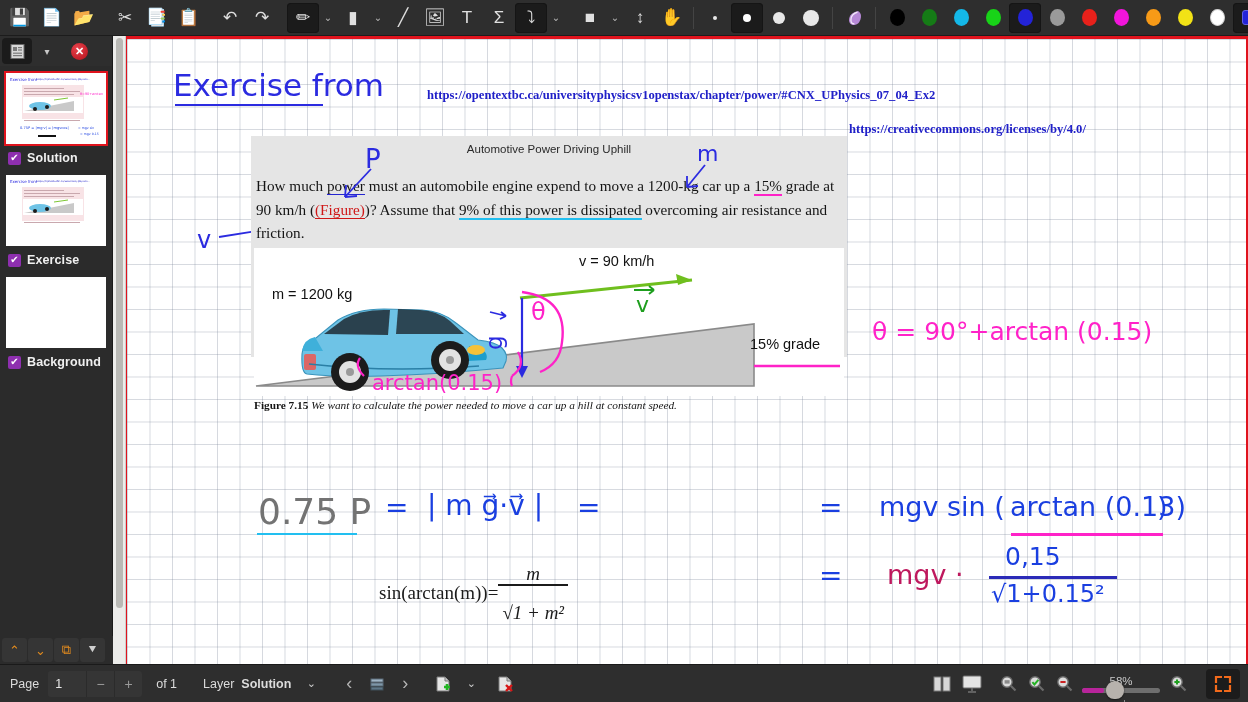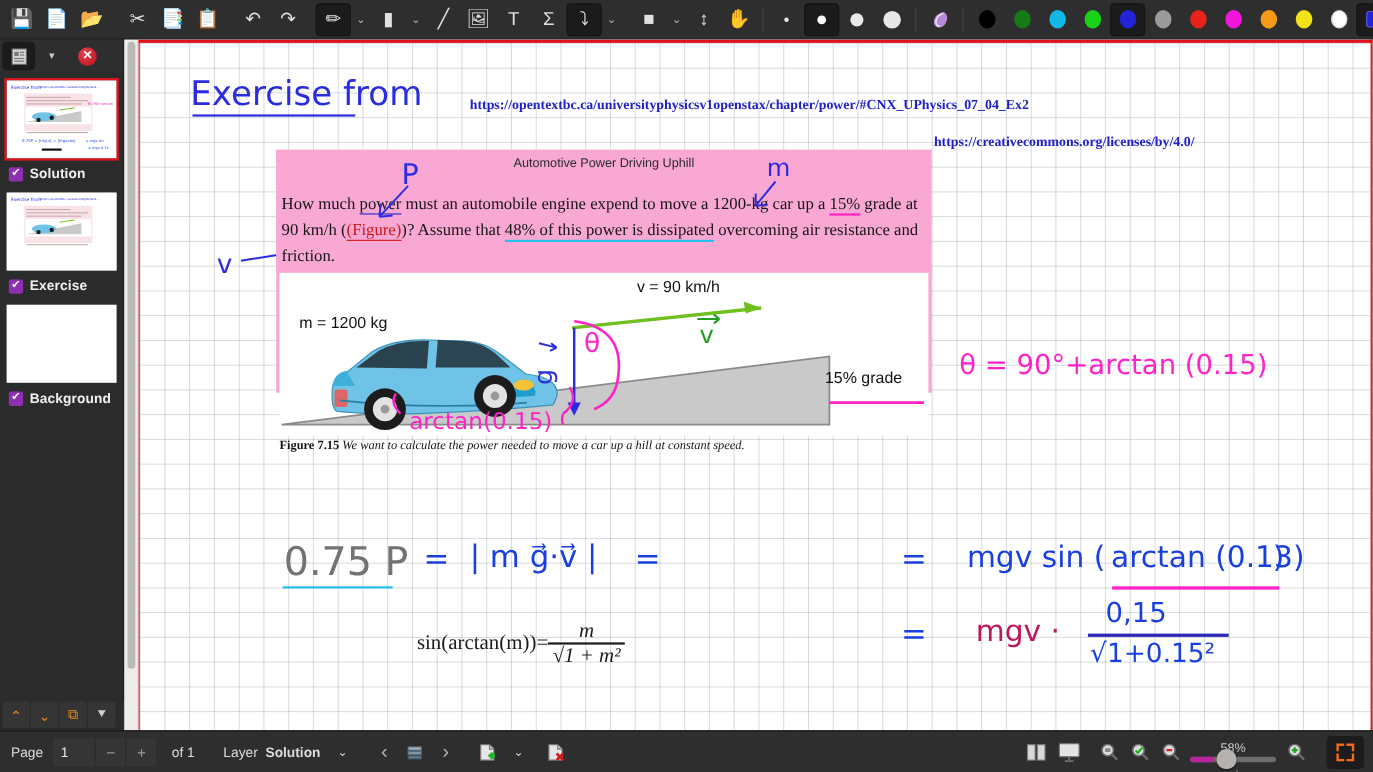--- a/index.html
+++ b/index.html
@@ -93,21 +93,21 @@
     background-size: 22.5px 22.5px;
   }
 
   .ink { position: absolute; color: #2323d8; white-space: nowrap; }
   .hand { font-family: "DejaVu Sans", sans-serif; }
   .magink  { color: #ff22c8; }
 
   
   #excerpt {
     position: absolute; left: 124px; top: 97px; width: 596px; height: 221px;
-    background: #f9a8d4;
+    background: #e5e5e5;
   }
   #ex-title {
     position: absolute; left: 0; top: 7px; width: 596px; text-align: center;
     font-size: 11.5px; color: #2a2a2a; font-family: "Liberation Sans", sans-serif;
   }
   #ex-body {
     position: absolute; left: 5px; top: 38px; width: 586px;
     font-family: "Liberation Serif", serif; font-size: 15.2px; color: #141414;
     line-height: 23.5px;
   }
@@ -351,21 +351,21 @@
       <div class="ink hand magink" style="left:745px; top:278px; font-size:25px;">θ = 90°+arctan (0.15)</div>
 
       <div class="ink hand" style="left:70px; top:187px; font-size:24px; color:#2b2be0;">v</div>
       <svg style="position:absolute;left:88px;top:176px;" width="130" height="40" aria-hidden="true">
         <path d="M4 22 L118 4" stroke="#2b2be0" stroke-width="1.8" fill="none"></path>
         <path d="M118 4 L106 4 M118 4 L113 13" stroke="#2b2be0" stroke-width="1.8" fill="none"></path>
       </svg>
 
       <div id="excerpt">
         <div id="ex-title">Automotive Power Driving Uphill</div>
-        <div id="ex-body"><span>How much </span><span class="u-blue">power</span><span> must an automobile engine expend to move a 1200-kg car up a </span><span class="u-mag">15%</span><span> grade at 90 km/h (</span><span class="u-red">(Figure)</span><span>)? Assume that </span><span class="u-cyan">48% of this power is dissipated</span><span> overcoming air resistance and friction.</span></div>
+        <div id="ex-body"><span>How much </span><span class="u-blue">power</span><span> must an automobile engine expend to move a 1200-kg car up a </span><span class="u-mag">15%</span><span> grade at 90 km/h (</span><span class="u-red">(Figure)</span><span>)? Assume that </span><span class="u-cyan">9% of this power is dissipated</span><span> overcoming air resistance and friction.</span></div>
 
         <div id="figbox">
           <svg width="590" height="148" viewBox="0 0 590 148" aria-hidden="true">
 
             <path d="M2 138 L500 76 L500 138 Z" fill="#c9c9c9" stroke="#8a8a8a" stroke-width="1.6"></path>
 
             <g>
               <path d="M48 106 q2 -14 14 -16 l22 -18 q18 -11 46 -11 l38 1 q20 1 34 13 l22 17 q18 2 24 8 q6 6 4 13 l-3 7 q-60 6 -122 8 q-48 1 -74 -2 q-6 -1 -5 -20z" fill="#6ec3e6" stroke="#3a93bb" stroke-width="1.1"></path>
               <path d="M70 86 l20 -15 q16 -9 40 -9 l6 0 l-2 25 z" fill="#1e2a33" opacity="0.85"></path>
               <path d="M142 86 l2 -25 l22 1 q18 1 30 11 l14 13 z" fill="#21303a" opacity="0.85"></path>
@@ -443,21 +443,21 @@
       <div style="position:absolute;left:862px;top:537px;width:128px;height:2.8px;background:#2b2bb8;"></div>
       <div class="ink hand" style="left:864px; top:541px; font-size:24px; color:#1a3fe0;">√1+0.15²</div>
 
       <div style="position:absolute;left:252px;top:524px;display:flex;align-items:center;gap:0;
                   font-family:'Liberation Serif',serif;color:#1b1b1b;">
         <span style="font-size:19px;">sin(arctan(m))</span>
         <span style="font-size:19px;">=</span>
         <span style="display:inline-flex;flex-direction:column;align-items:center;line-height:1.12;">
           <span style="font-size:19px;font-style:italic;padding:0 6px;">m</span>
           <span style="width:100%;height:1.4px;background:#1b1b1b;"></span>
-          <span style="font-size:19px;font-style:italic;padding:0 4px;">√1 + m²</span>
+          <span style="font-size:19px;font-style:italic;padding:0 4px;margin-top:16px;">√1 + m²</span>
         </span>
       </div>
     </div>
   </div>
 
   <div id="statusbar">
     <span class="sb-lbl" style="margin-left:10px;">Page</span>
     <div id="pagebox">
       <input id="pagenum" value="1" style="">
       <div class="pstep">−</div>

